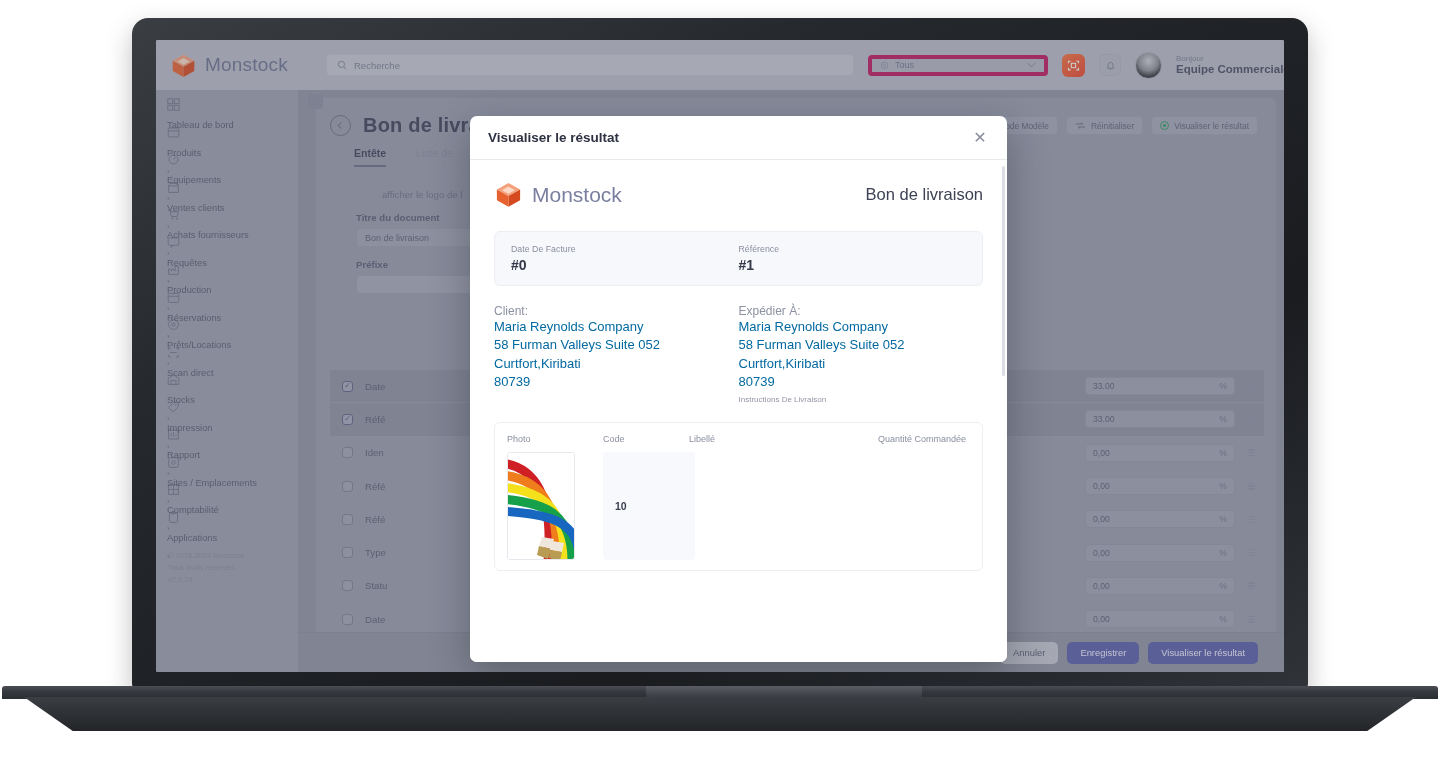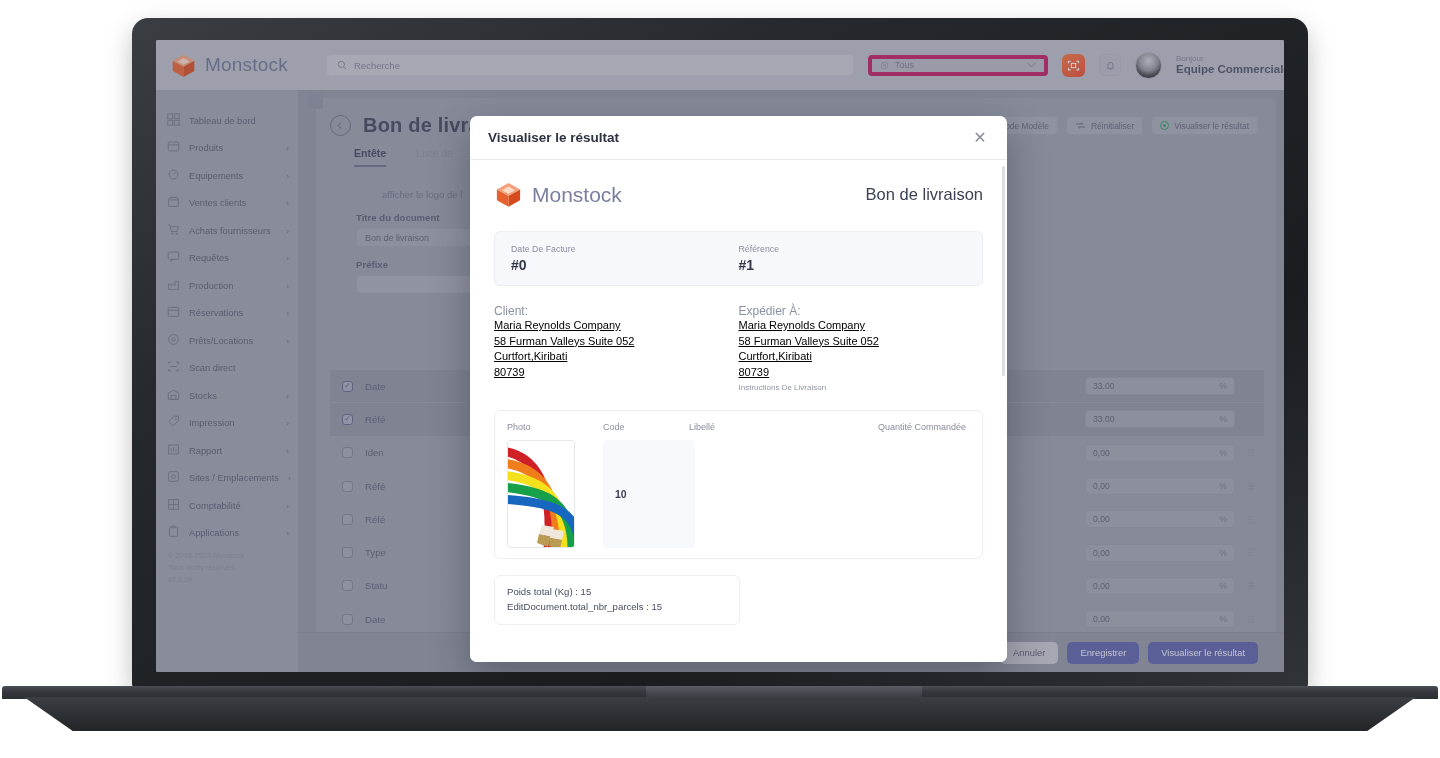--- a/index.html
+++ b/index.html
@@ -81,21 +81,21 @@
   .greet{line-height:1.15;flex:none;}
   .greet-hi{font-size:8px;color:#7b7f90;}
   .greet-name{font-size:11.5px;color:#4a4e63;font-weight:bold;}
 
   
   .sidebar{
     position:absolute;left:0;top:50px;width:142px;bottom:0;background:#9ca0ad;
     padding-top:8px;
   }
   .nav-item{
-    height:27.5px;display:flex;align-items:flex-end;gap:9px;padding:0 9px 0 11px;
+    height:27.5px;display:flex;align-items:flex-start;gap:9px;padding:0 9px 0 11px;flex-direction:column;
   }
   .nav-ico{width:13px;height:13px;flex:none;opacity:.62;}
   .nav-label{font-size:9.3px;color:#585c70;flex:1;white-space:nowrap;}
   .nav-chev{font-size:8px;color:#6a6e80;}
   .side-foot{padding:12px 12px 0 12px;font-size:7.4px;color:#8a8e9c;line-height:1.65;}
 
   
   .main{position:absolute;left:142px;top:50px;right:0;bottom:0;background:#9195a3;}
   .page-card{
     position:absolute;left:18px;top:8px;right:8px;bottom:40px;
@@ -198,21 +198,21 @@
     margin-top:22px;background:#f7f8fb;border:1px solid #eceef3;border-radius:6px;
     padding:12px 16px;display:flex;
   }
   .meta-col{width:50%;}
   .meta-k{font-size:8.8px;color:#8a8ea0;}
   .meta-v{font-size:14px;color:#343849;font-weight:bold;margin-top:3px;}
 
   .addr-wrap{margin-top:18px;display:flex;}
   .addr-col{width:50%;}
   .addr-k{font-size:12px;color:#8d91a2;}
-  .addr-l{font-size:11px;color:#000000;line-height:1.42;text-decoration:underline;}
+  .addr-l{font-size:13px;color:#0369a1;line-height:1.42;}
   .addr-note{font-size:8px;color:#9296a6;margin-top:3px;}
 
   .ptable{
     margin-top:18px;border:1px solid #edeef3;border-radius:6px;padding:11px 12px 10px 12px;
   }
   .pth{display:flex;}
   .pth div{font-size:9px;color:#8b8fa0;}
   .c-photo{width:96px;flex:none;}
   .c-code{width:86px;flex:none;}
   .c-lib{flex:1;}
@@ -707,24 +707,20 @@
                       </g>
                     </svg>
                   </div>
                 </div>
                 <div class="c-qty cell-bg">
                   <span class="cell-txt">10</span>
                 </div>
               </div>
             </div>
 
-            <div class="totals-box">
-              <div>Poids total (Kg) : 15</div>
-              <div>EditDocument.total_nbr_parcels : 15</div>
-            </div>
           </div>
         </div>
 
       </div>
     </div>
   </div>
 
   <div class="laptop-base">
     <div class="base-top"></div>
     <div class="base-body"></div>

